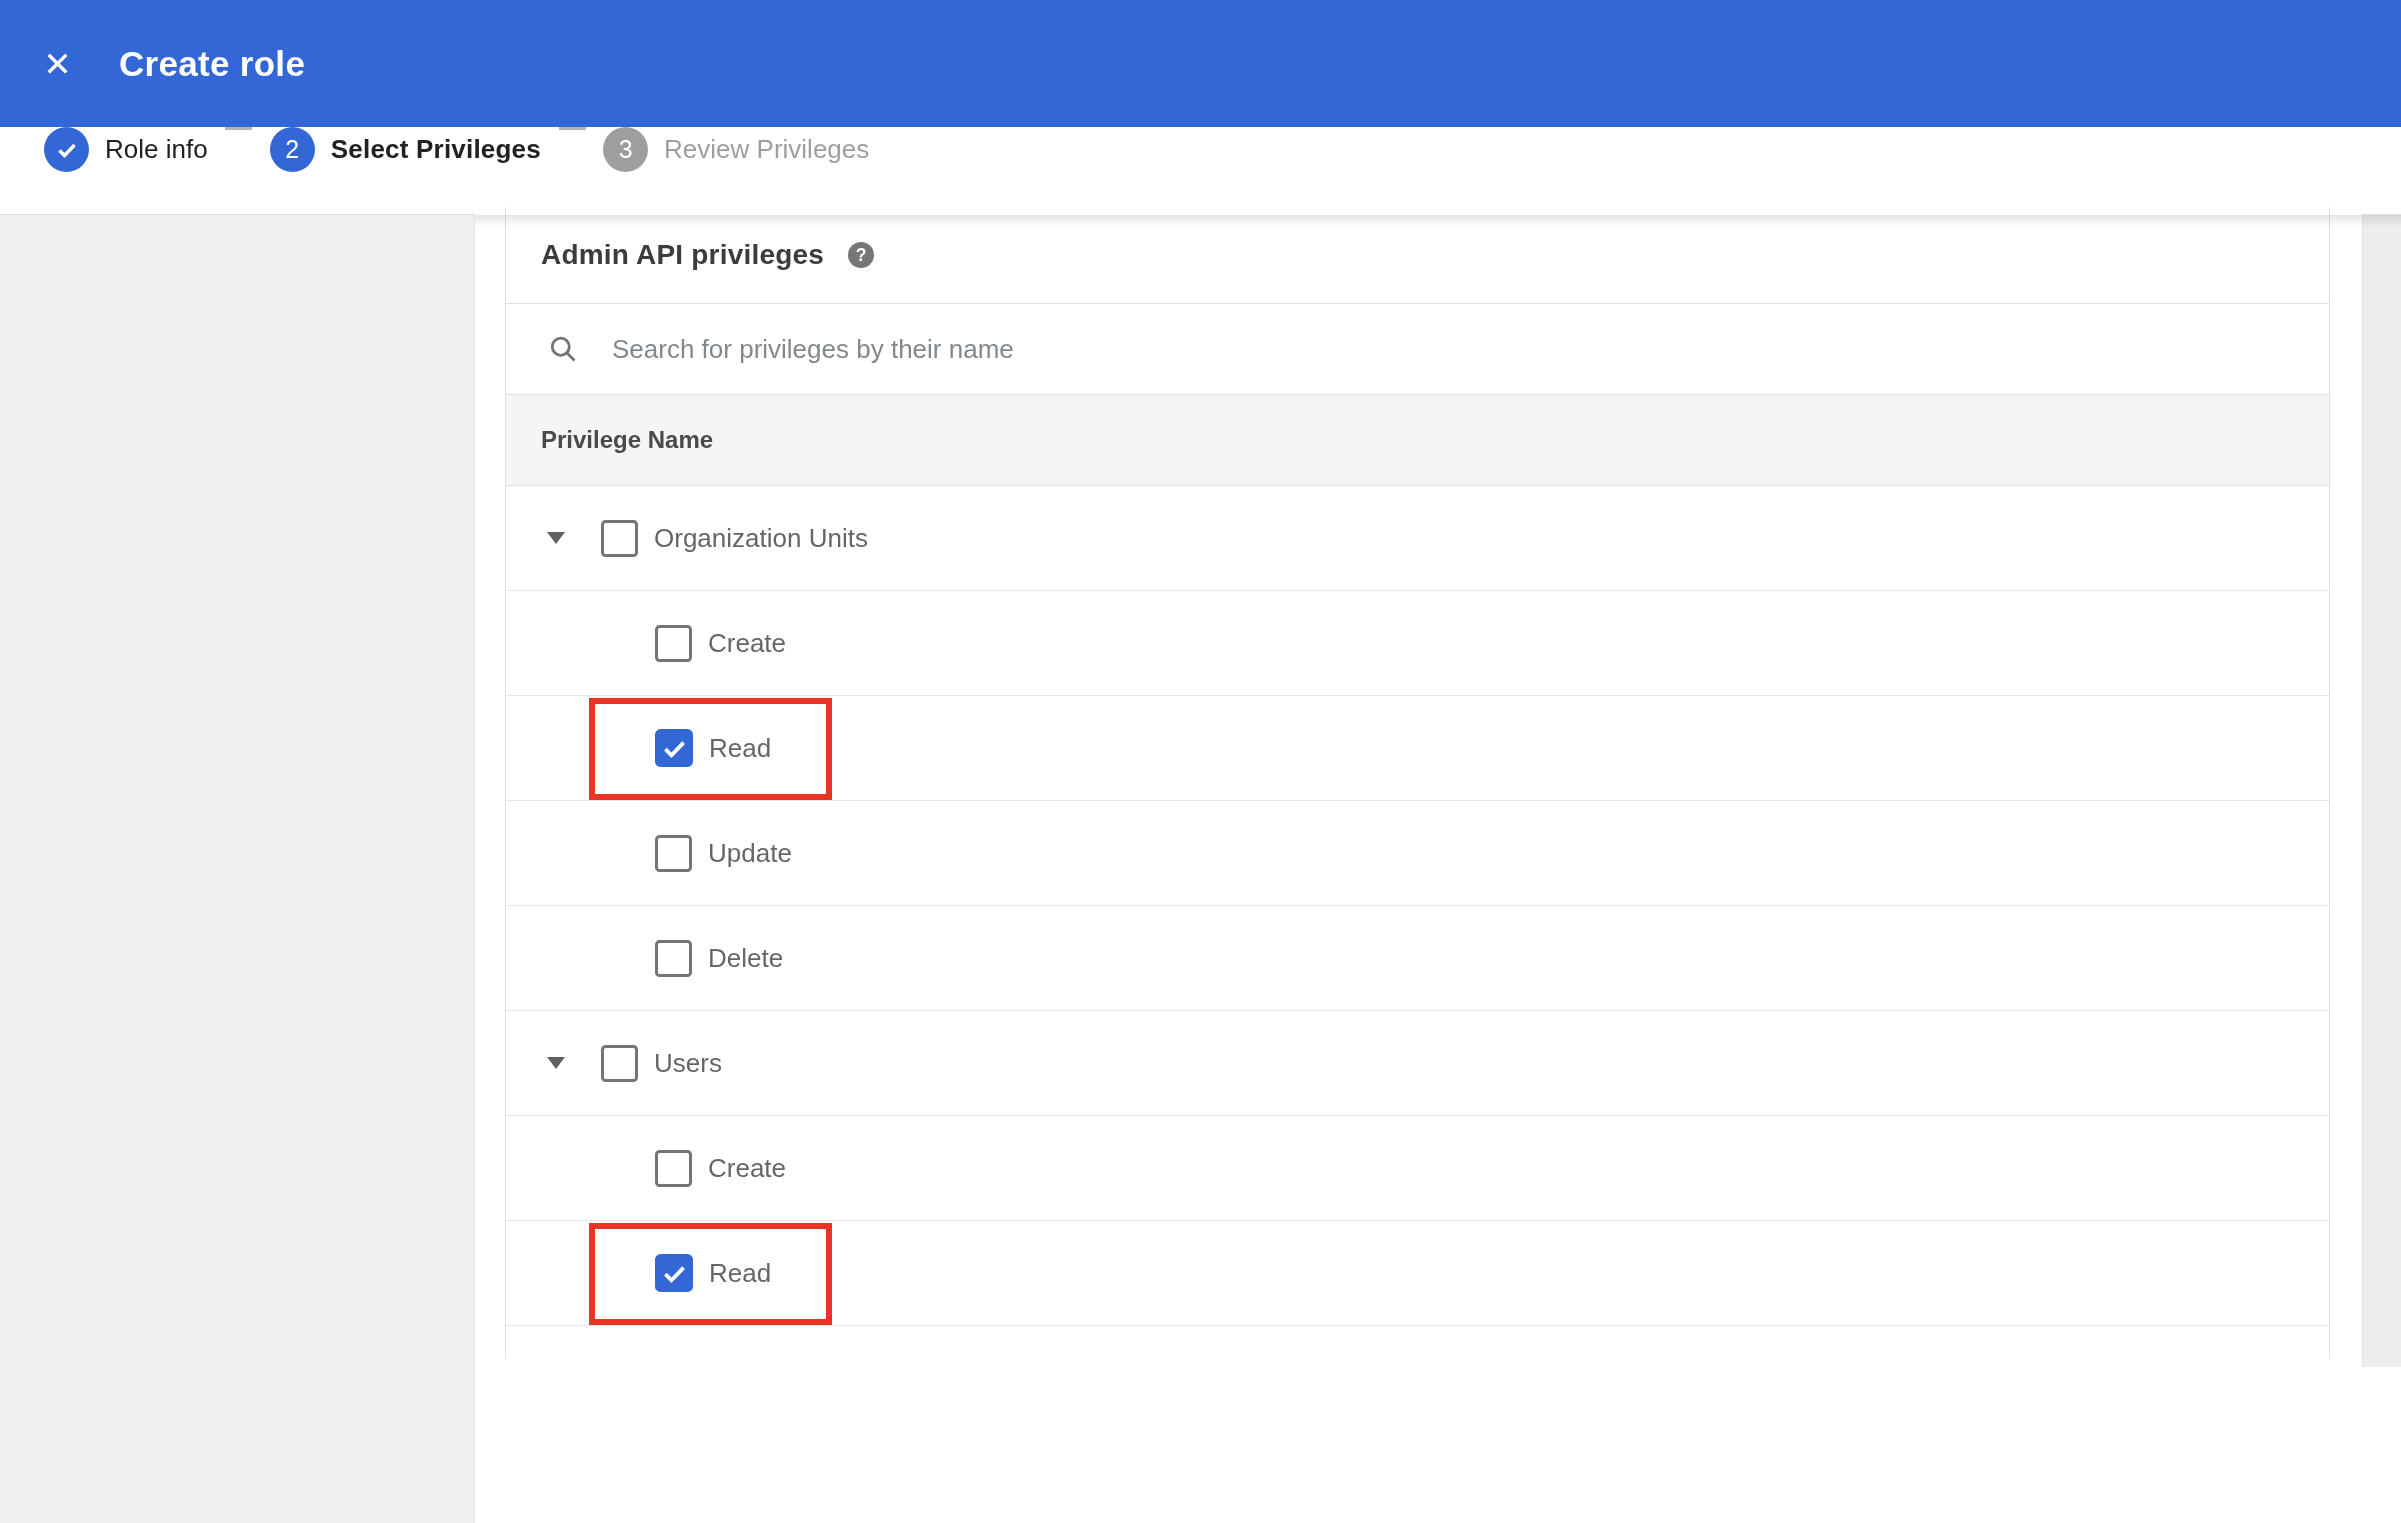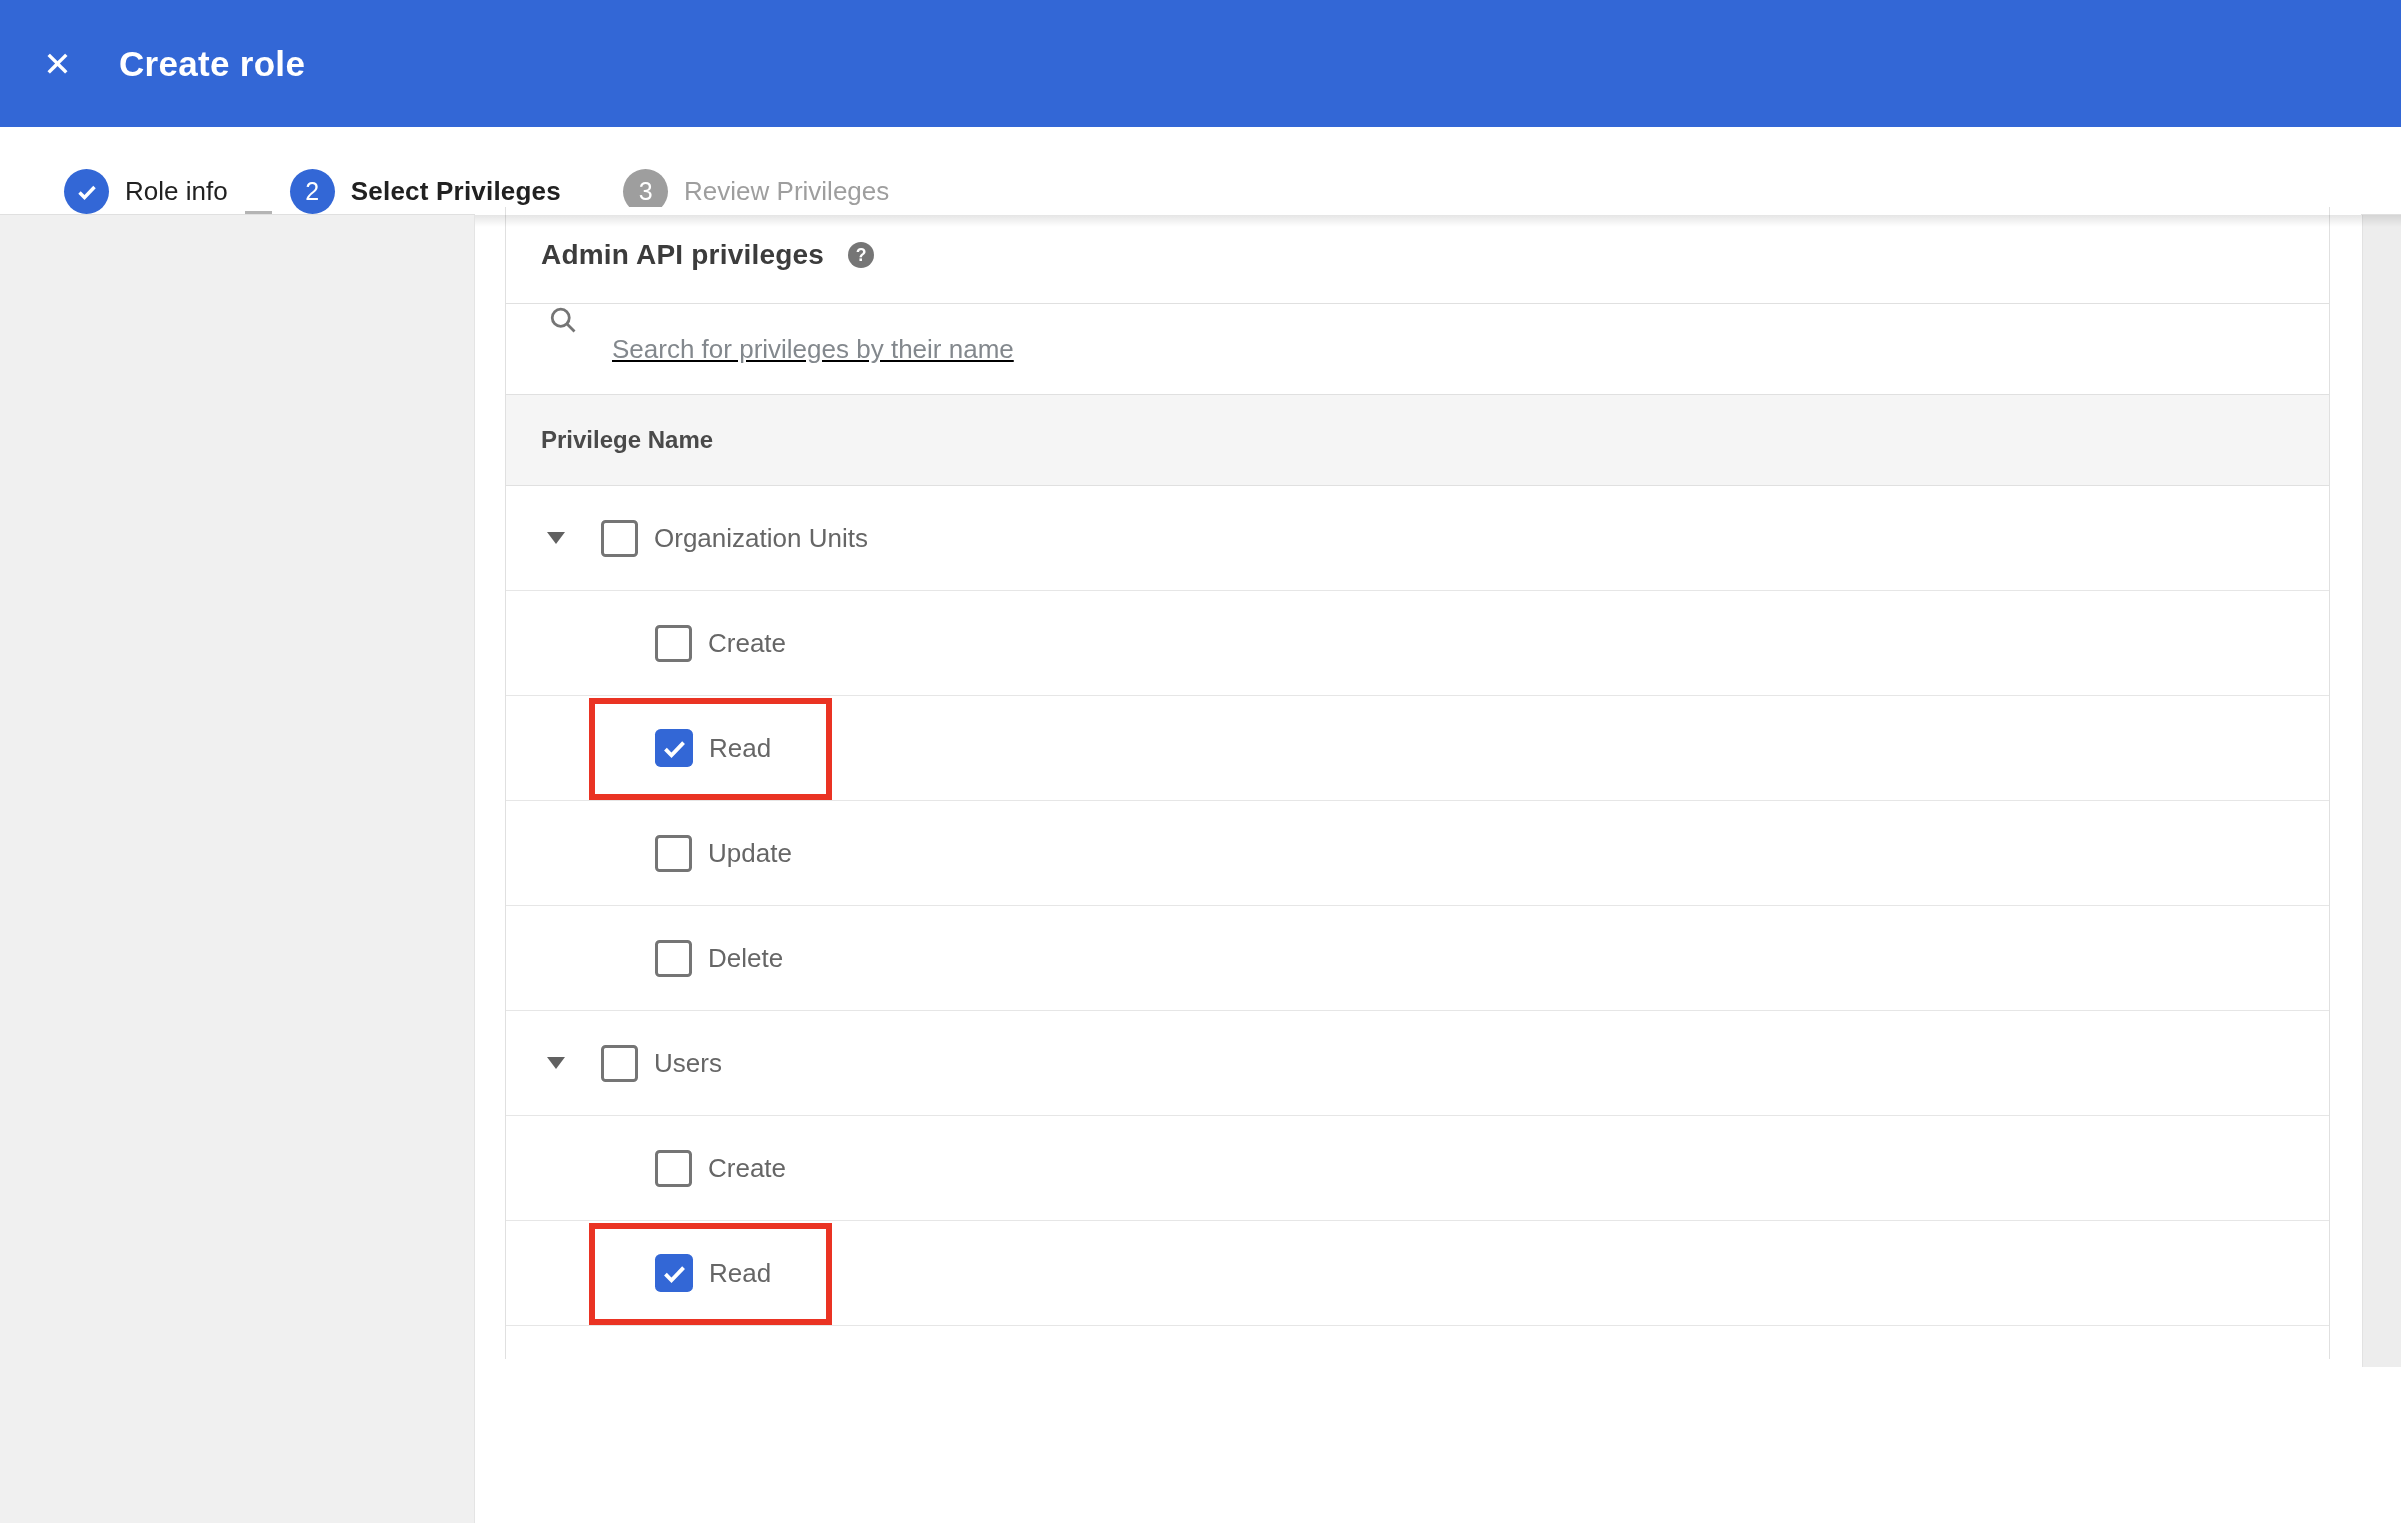--- a/index.html
+++ b/index.html
@@ -8,21 +8,21 @@
 
   
   .titlebar{position:absolute;left:0;top:0;width:2401px;height:127px;
     background:var(--accent-blue,#3367d6);display:flex;align-items:center;padding-left:39px;box-sizing:border-box;}
   .close-btn{width:37px;height:37px;display:flex;align-items:center;justify-content:center;
     color:#fff;font-size:34px;font-weight:400;cursor:pointer;line-height:1;}
   .dlg-title{color:#fff;font-size:35px;font-weight:700;margin-left:43px;letter-spacing:0.3px;}
 
   
   .stepper{position:absolute;left:0;top:127px;width:2401px;height:88px;background:#fff;
-    border-bottom:0.9px solid var(--divider,#e0e0e0);display:flex;align-items:flex-end;padding-left:64px;box-sizing:border-box;}
+    border-bottom:0.9px solid var(--divider,#e0e0e0);display:flex;align-items:flex-start;padding-left:44px;box-sizing:border-box;}
   .step{display:flex;align-items:center;}
   .step-circle{width:45px;height:45px;border-radius:50%;display:flex;align-items:center;justify-content:center;
     font-size:25px;color:#fff;margin-right:16px;flex:0 0 auto;}
   .step-circle.done,.step-circle.active{background:var(--accent-blue,#3367d6);}
   .step-circle.inactive{background:var(--step-inactive,#9e9e9e);}
   .step-label{font-size:26px;color:#212121;}
   .step-label.bold{font-weight:700;letter-spacing:0.2px;}
   .step-label.muted{color:var(--step-inactive,#9e9e9e);}
   .connector{width:27px;height:2.8px;background:#b4b4b4;margin:0 17.6px;}
 
@@ -37,21 +37,21 @@
 
   
   .panel{position:absolute;left:30px;top:0;width:1825px;height:1152px;background:#fff;
     border-left:0.9px solid #e0e0e0;border-right:0.9px solid #e0e0e0;box-sizing:border-box;}
   .panel-title-row{height:97px;border-bottom:0.9px solid var(--divider,#e0e0e0);
     display:flex;align-items:center;padding-left:35px;box-sizing:border-box;}
   .panel-title{font-size:28px;font-weight:700;color:#3c3c3c;letter-spacing:0.2px;}
   .help-icon{width:26px;height:26px;border-radius:50%;background:#767676;color:#fff;
     font-size:17.6px;font-weight:700;display:flex;align-items:center;justify-content:center;margin-left:24px;cursor:pointer;}
   .search-row{height:91px;border-bottom:0.9px solid var(--divider,#e0e0e0);
-    display:flex;padding-left:41px;box-sizing:border-box;text-decoration:underline;}
+    display:flex;align-items:center;padding-left:41px;box-sizing:border-box;}
   .search-input{border:none;outline:none;font-size:26px;color:#5f6368;margin-left:30px;width:1299px;
     font-family:"Liberation Sans",sans-serif;background:transparent;}
   .search-input::placeholder{color:#83888d;opacity:1;}
   .table-header{height:91px;background:var(--table-header-bg,#f5f5f5);border-bottom:0.9px solid var(--divider,#e0e0e0);
     display:flex;align-items:center;padding-left:35px;box-sizing:border-box;}
   .table-header-label{font-size:24px;font-weight:700;color:#4a4a4a;}
 
   .priv-row{position:relative;height:105px;border-bottom:0.9px solid #e6e6e6;
     display:flex;align-items:center;box-sizing:border-box;text-align:right;}
   .tri{width:0;height:0;border-left:9.3px solid transparent;border-right:9.3px solid transparent;

